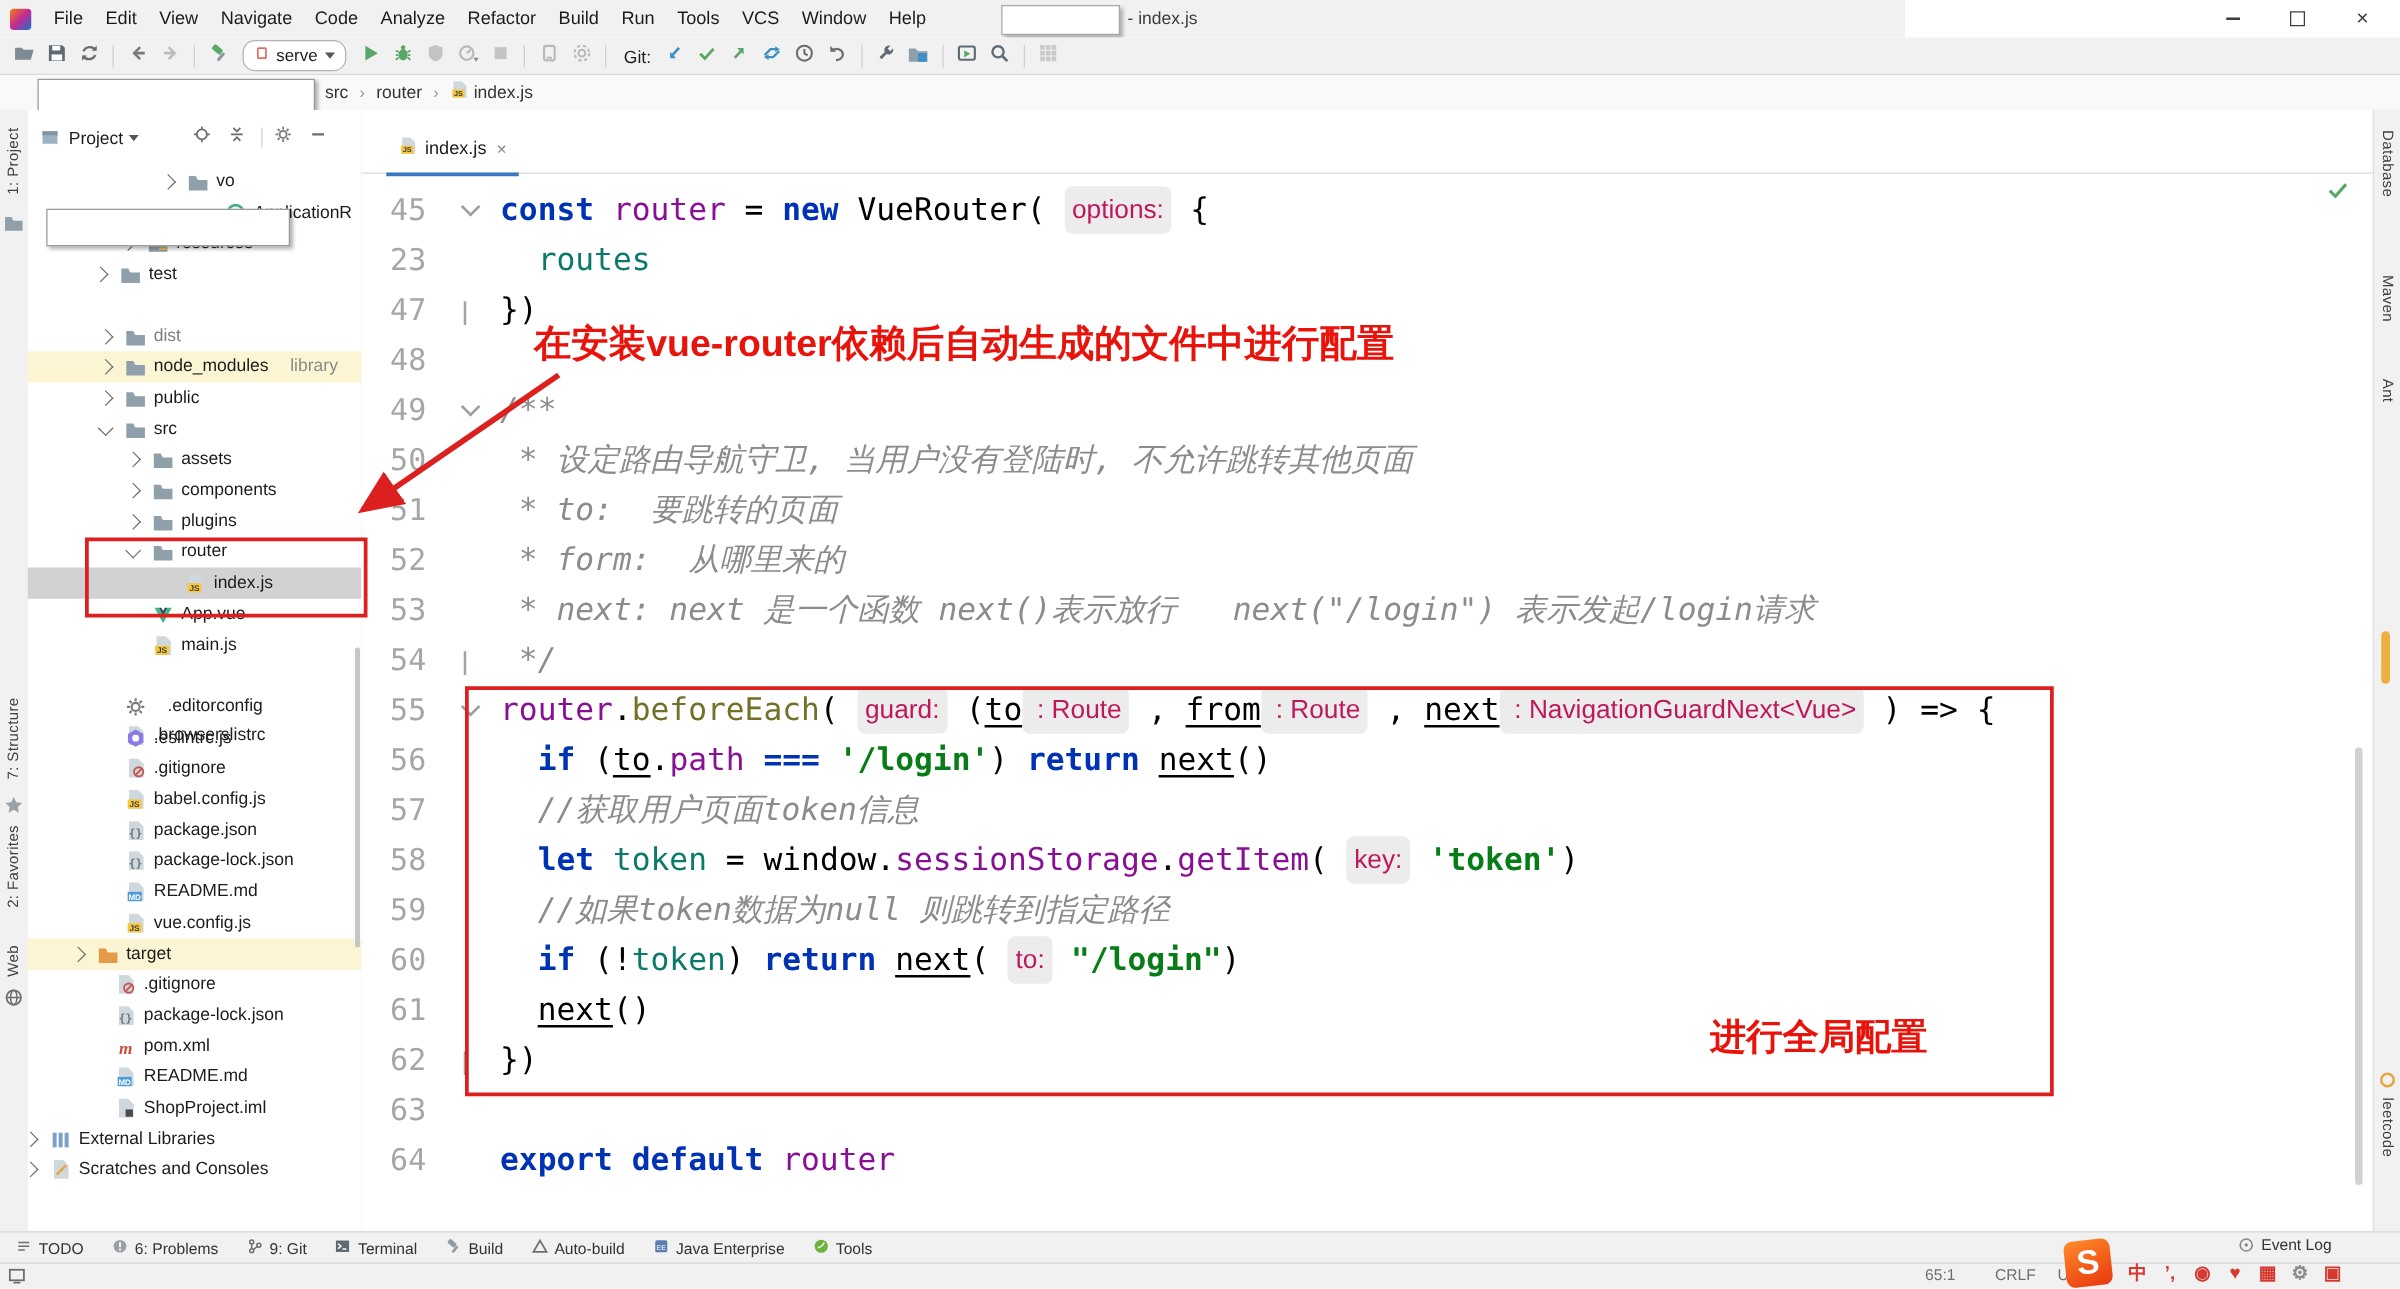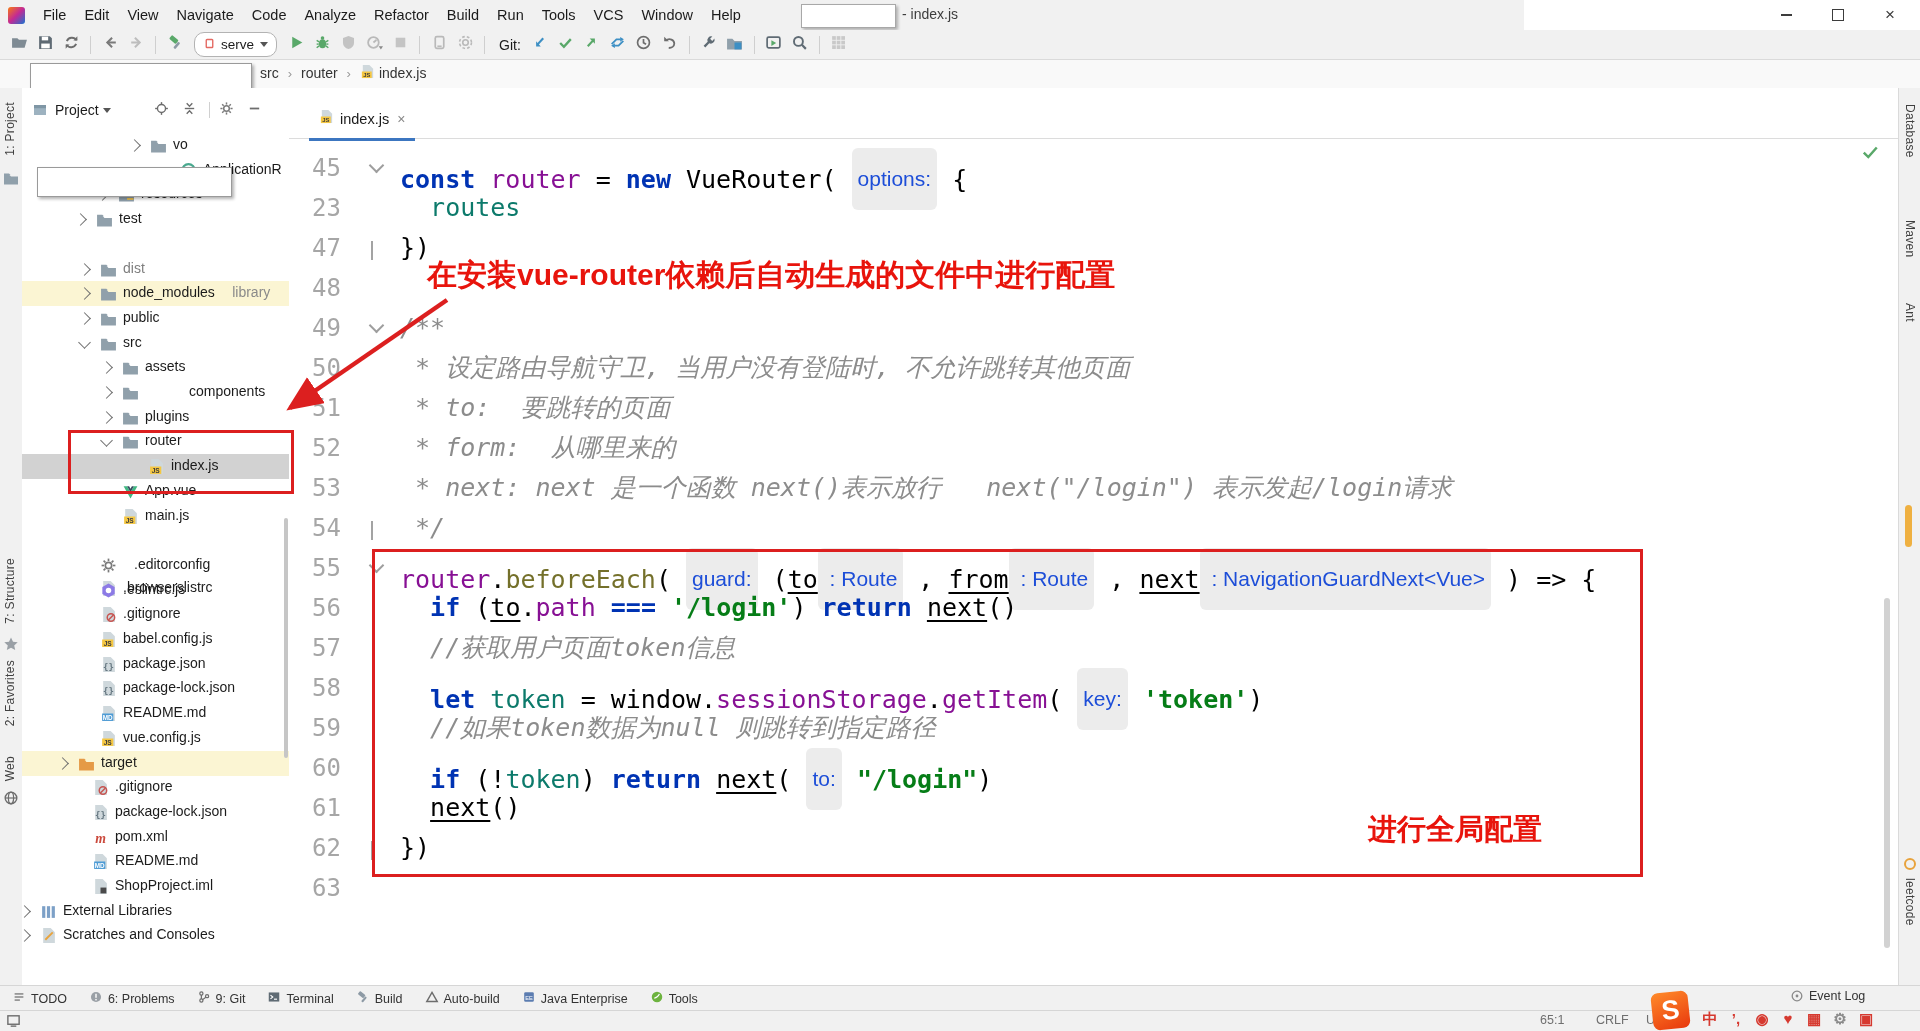--- a/index.html
+++ b/index.html
@@ -77,21 +77,21 @@
   .fold-close:after{content:"";position:absolute;left:2px;right:2px;top:4px;height:1.5px;background:#a3a3a3;}
   .ctext{position:absolute;left:111px;top:0;height:40px;line-height:40px;font-family:"DejaVu Sans Mono",monospace;font-size:25px;white-space:pre;color:#000;}
   .tk-kw{color:#0033b3;font-weight:bold;}
   .tk-glob{color:#871094;}
   .tk-fn{color:#74702a;}
   .tk-teal{color:#0c7a6b;}
   .tk-str{color:#067d17;font-weight:bold;}
   .tk-cmt{color:#8c8c8c;font-style:italic;}
   .tk-pl{color:#000;}
   .tk-pu,.tk-fnu{color:#000;text-decoration:underline;text-underline-offset:4px;}
-  .tk-hint{display:inline-block;background:#ececec;color:#1d4ed8;border-radius:6px;padding:16px 6px;font-family:"Liberation Sans",sans-serif;font-size:21px;line-height:30px;vertical-align:2px;}
+  .tk-hint{display:inline-block;background:#ececec;color:#be185d;border-radius:6px;padding:4px 6px;font-family:"Liberation Sans",sans-serif;font-size:21px;line-height:30px;vertical-align:2px;}
   #ed-scroll{position:absolute;left:1595px;top:510px;width:6px;height:350px;background:#d2d2d2;border-radius:3px;}
   
   .red-note{position:absolute;color:#e8140c;font-weight:bold;z-index:30;
     text-shadow:-2px -2px 0 #fff,2px -2px 0 #fff,-2px 2px 0 #fff,2px 2px 0 #fff,0 -2px 0 #fff,0 2px 0 #fff,-2px 0 0 #fff,2px 0 0 #fff;}
   #anno1{left:427px;top:255px;font-size:30px;}
   #anno2{left:1368px;top:810px;font-size:29px;}
   #code-box{left:372px;top:549px;width:1265px;height:322px;border:3px solid #dc1f1f;z-index:25;pointer-events:none;}
   #tree-box{left:68px;top:430px;width:220px;height:58px;border:3px solid #dc1f1f;z-index:25;pointer-events:none;}
   #arrow-svg{left:0;top:0;width:1920px;height:1031px;z-index:26;pointer-events:none;}
   
@@ -480,21 +480,21 @@
               <path fill="#90a0ab" d="M1 3.5h5l1.5 1.5H1z"></path>
             </svg></span>
           <span class="tlabel" style="left: 123px;">assets</span>
         </div>
         <div class="trow" style="top: 247px;">
           <span class="tw-arrow tw-c" style="left: 80px; top: 8px;"></span>
           <span class="ticon" style="left: 100px;"><svg viewBox="0 0 16 16" width="100%" height="100%">
               <path fill="#90a0ab" d="M1 4.5h5l2 2h7v8H1z"></path>
               <path fill="#90a0ab" d="M1 3.5h5l1.5 1.5H1z"></path>
             </svg></span>
-          <span class="tlabel" style="left: 123px; margin-left: 44px;">components</span>
+          <span class="tlabel" style="left: 123px;">components</span>
         </div>
         <div class="trow" style="top: 271.7px;">
           <span class="tw-arrow tw-c" style="left: 80px; top: 8px;"></span>
           <span class="ticon" style="left: 100px;"><svg viewBox="0 0 16 16" width="100%" height="100%">
               <path fill="#90a0ab" d="M1 4.5h5l2 2h7v8H1z"></path>
               <path fill="#90a0ab" d="M1 3.5h5l1.5 1.5H1z"></path>
             </svg></span>
           <span class="tlabel" style="left: 123px;">plugins</span>
         </div>
         <div class="trow" style="top: 296.4px;">
@@ -757,20 +757,24 @@
         </div>
         <div class="code-line" style="top: 700px;">
           <span class="ln">61</span>
           <span class="ctext"><span class="tk-pl">  </span><span class="tk-fnu">next</span><span class="tk-pl">()</span></span>
         </div>
         <div class="code-line" style="top: 740px;"><span class="ln">62</span><span class="fold fold-close"></span><span class="ctext"><span class="tk-pl">})</span></span></div>
         <div class="code-line" style="top: 780px;">
           <span class="ln">63</span>
           <span class="ctext"></span>
         </div>
+        <div class="code-line" style="top: 820px;">
+          <span class="ln">64</span>
+          <span class="ctext"><span class="tk-kw">export</span><span class="tk-pl"> </span><span class="tk-kw">default</span><span class="tk-pl"> </span><span class="tk-glob">router</span></span>
+        </div>
       </div>
     <div id="ed-scroll"></div>
   </div>
 
   <div id="anno1" class="red-note">在安装vue-router依赖后自动生成的文件中进行配置</div>
   <div id="anno2" class="red-note">进行全局配置</div>
   <div id="code-box" class="abs"></div>
   <div id="tree-box" class="abs"></div>
   <svg id="arrow-svg" class="abs">
     <defs>

